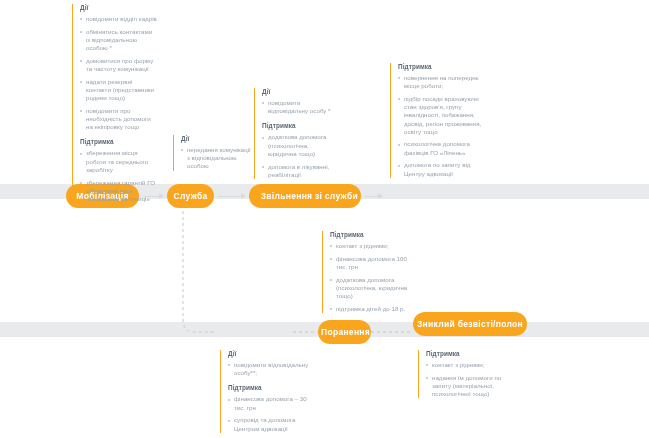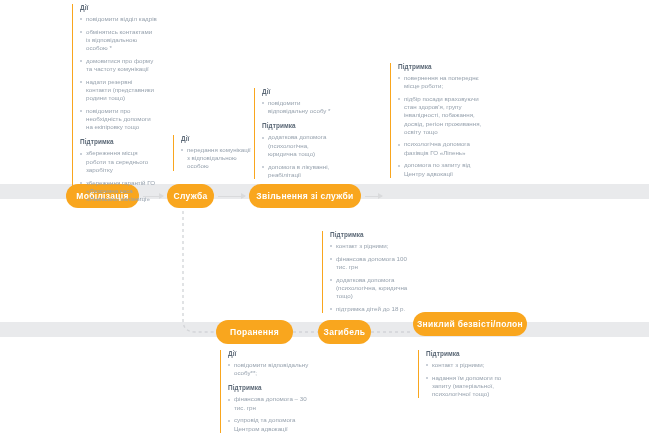--- a/index.html
+++ b/index.html
@@ -107,28 +107,27 @@
 
     <path d="M293 332 L318 332" fill="none" stroke="#d2d4d7" stroke-width="1.3" stroke-dasharray="3,3"></path>
 
     <path d="M371 332 L412 332" fill="none" stroke="#d2d4d7" stroke-width="1.3" stroke-dasharray="3,3"></path>
 
     <path d="M0 332 L18 332" fill="none" stroke="#d2d4d7" stroke-width="1.3" stroke-dasharray="3,3" style="display:none"></path>
   </svg>
 
   <div class="pill" style="left:66px;top:184px;width:73px;">Мобілізація</div>
   <div class="pill" style="left:167px;top:184px;width:47px;">Служба</div>
-  <div class="pill" style="left:249px;top:184px;width:112px;">Звільнення зі служби</div>
+  <div class="pill" style="left:249px;top:184px;width:112px;text-align:right;">Звільнення зі служби</div>
 
   <div class="arrow" style="left:143px;width:20px;"></div>
   <div class="arrow" style="left:218px;width:27px;"></div>
   <div class="arrow" style="left:365px;width:17px;"></div>
 
-  <div class="pill" style="left:216px;top:320px;width:77px;">Поранення</div>
-  <div class="pill" style="left:318px;top:320px;width:53px;">Загибель</div>
+  <div class="pill" style="left:318px;top:320px;width:53px;">Поранення</div>
   <div class="pill" style="left:413px;top:312px;width:114px;">Зниклий безвісті/полон</div>
 
   <div class="block" style="left:72px;top:4px;width:86px;">
     <div class="hdr">Дії</div>
     <ul>
       <li>повідомити відділ кадрів</li>
       <li>обмінятись контактами із відповідальною особою *</li>
       <li>домовитися про форму та частоту комунікації</li>
       <li>надати резервні контакти (представники родини тощо)</li>
       <li>повідомити про необхідність допомоги на екіпіровку тощо</li>

